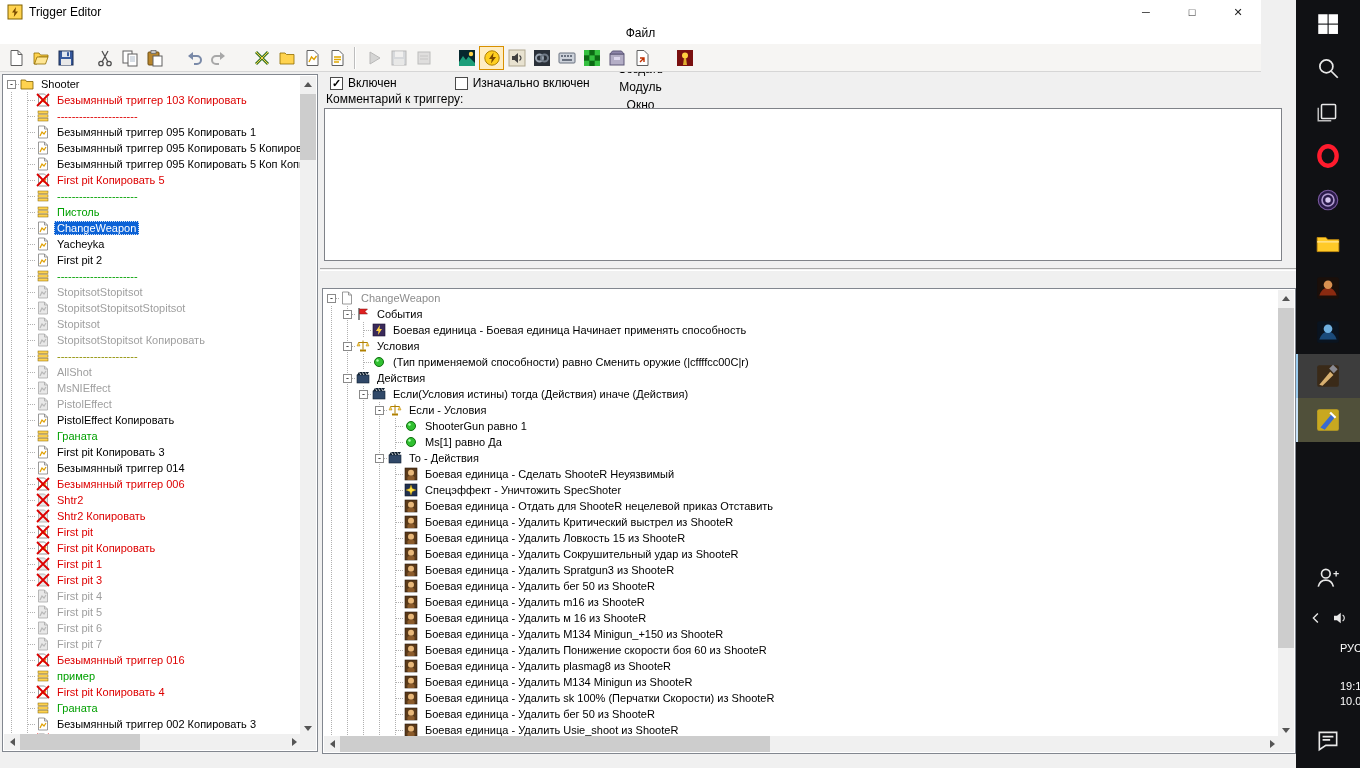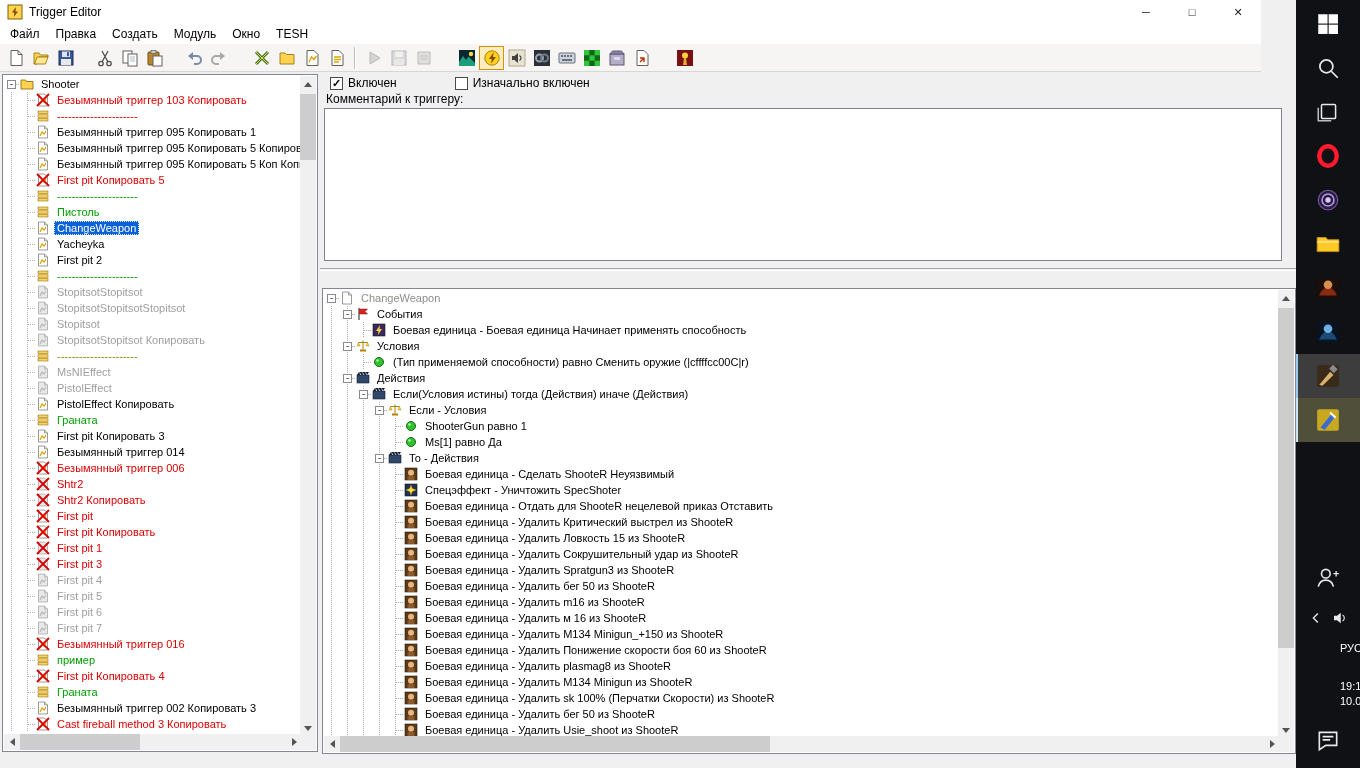--- a/index.html
+++ b/index.html
@@ -10,21 +10,21 @@
 
   
   .titlebar { position:absolute; left:0; top:0; width:100%; height:24px; background:#ffffff; display:flex; align-items:center; }
   .app-icon { width:16px; height:16px; margin:0 6px 0 7px; }
   .app-icon svg { width:16px; height:16px; display:block; }
   .title { font-size:12px; color:#000; }
   .win-buttons { position:absolute; right:0; top:0; height:24px; display:flex; }
   .win-btn { width:46px; height:24px; display:flex; align-items:center; justify-content:center; font-size:11px; color:#222; }
 
   
-  .menubar { position:absolute; top:24px; left:0; width:100%; height:20px; background:#ffffff; display:flex; align-items:center; padding-left:2px; }
+  .menubar { position:absolute; top:24px; left:0; width:100%; height:20px; background:#ffffff; display:flex; align-items:center; padding-left:20px;flex-direction:column; }
   .menu-item { padding:2px 8px; font-size:12px; color:#000; }
 
   
   .toolbar { position:absolute; top:44px; left:0; width:100%; height:28px; background:#f6f5f3; border-bottom:1px solid #d6d6d6; display:flex; align-items:center; padding-left:3px; }
   .tb-btn { width:25px; height:24px; display:flex; align-items:center; justify-content:center; border:1px solid transparent; flex:0 0 auto; }
   .tb-btn.selected { border:1px solid #d89000; background:#ffedc2; }
   .tb-btn.disabled { opacity:.6; }
   .tbicon svg { width:18px; height:18px; display:block; }
   .tb-sep { width:2px; height:22px; border-left:1px solid #bdbdbd; border-right:1px solid #ffffff; margin:0 5px; flex:0 0 auto; }
 
@@ -562,20 +562,32 @@
           <span class="ticon">
             <svg viewBox="0 0 14 14">
               <g stroke="#806000" stroke-width="0.5">
                 <rect x="2" y="2" width="10" height="2.4" fill="#ffd34f"></rect>
                 <rect x="2" y="5.8" width="10" height="2.4" fill="#ffd34f"></rect>
                 <rect x="2" y="9.6" width="10" height="2.4" fill="#ffd34f"></rect>
               </g>
             </svg>
           </span>
           <span class="tlabel c-olive">----------------------</span>
+        </div>
+        <div class="trow">
+          <span class="guide"></span>
+          <span class="knot line"></span>
+          <span class="ticon">
+            <svg viewBox="0 0 14 14">
+              <path d="M2.5 1h6l3 3v9h-9z" fill="#e8e8e8" stroke="#a8a8a8" stroke-width="0.8"></path>
+              <path d="M8.5 1v3h3" fill="none" stroke="#a8a8a8" stroke-width="0.8"></path>
+              <path d="M4 11l2-4 2 2 2-3" stroke="#b8b8b8" stroke-width="1.2" fill="none"></path>
+            </svg>
+          </span>
+          <span class="tlabel c-gray">AllShot</span>
         </div>
         <div class="trow">
           <span class="guide"></span>
           <span class="knot line"></span>
           <span class="ticon">
             <svg viewBox="0 0 14 14">
               <path d="M2.5 1h6l3 3v9h-9z" fill="#e8e8e8" stroke="#a8a8a8" stroke-width="0.8"></path>
               <path d="M8.5 1v3h3" fill="none" stroke="#a8a8a8" stroke-width="0.8"></path>
               <path d="M4 11l2-4 2 2 2-3" stroke="#b8b8b8" stroke-width="1.2" fill="none"></path>
             </svg>

